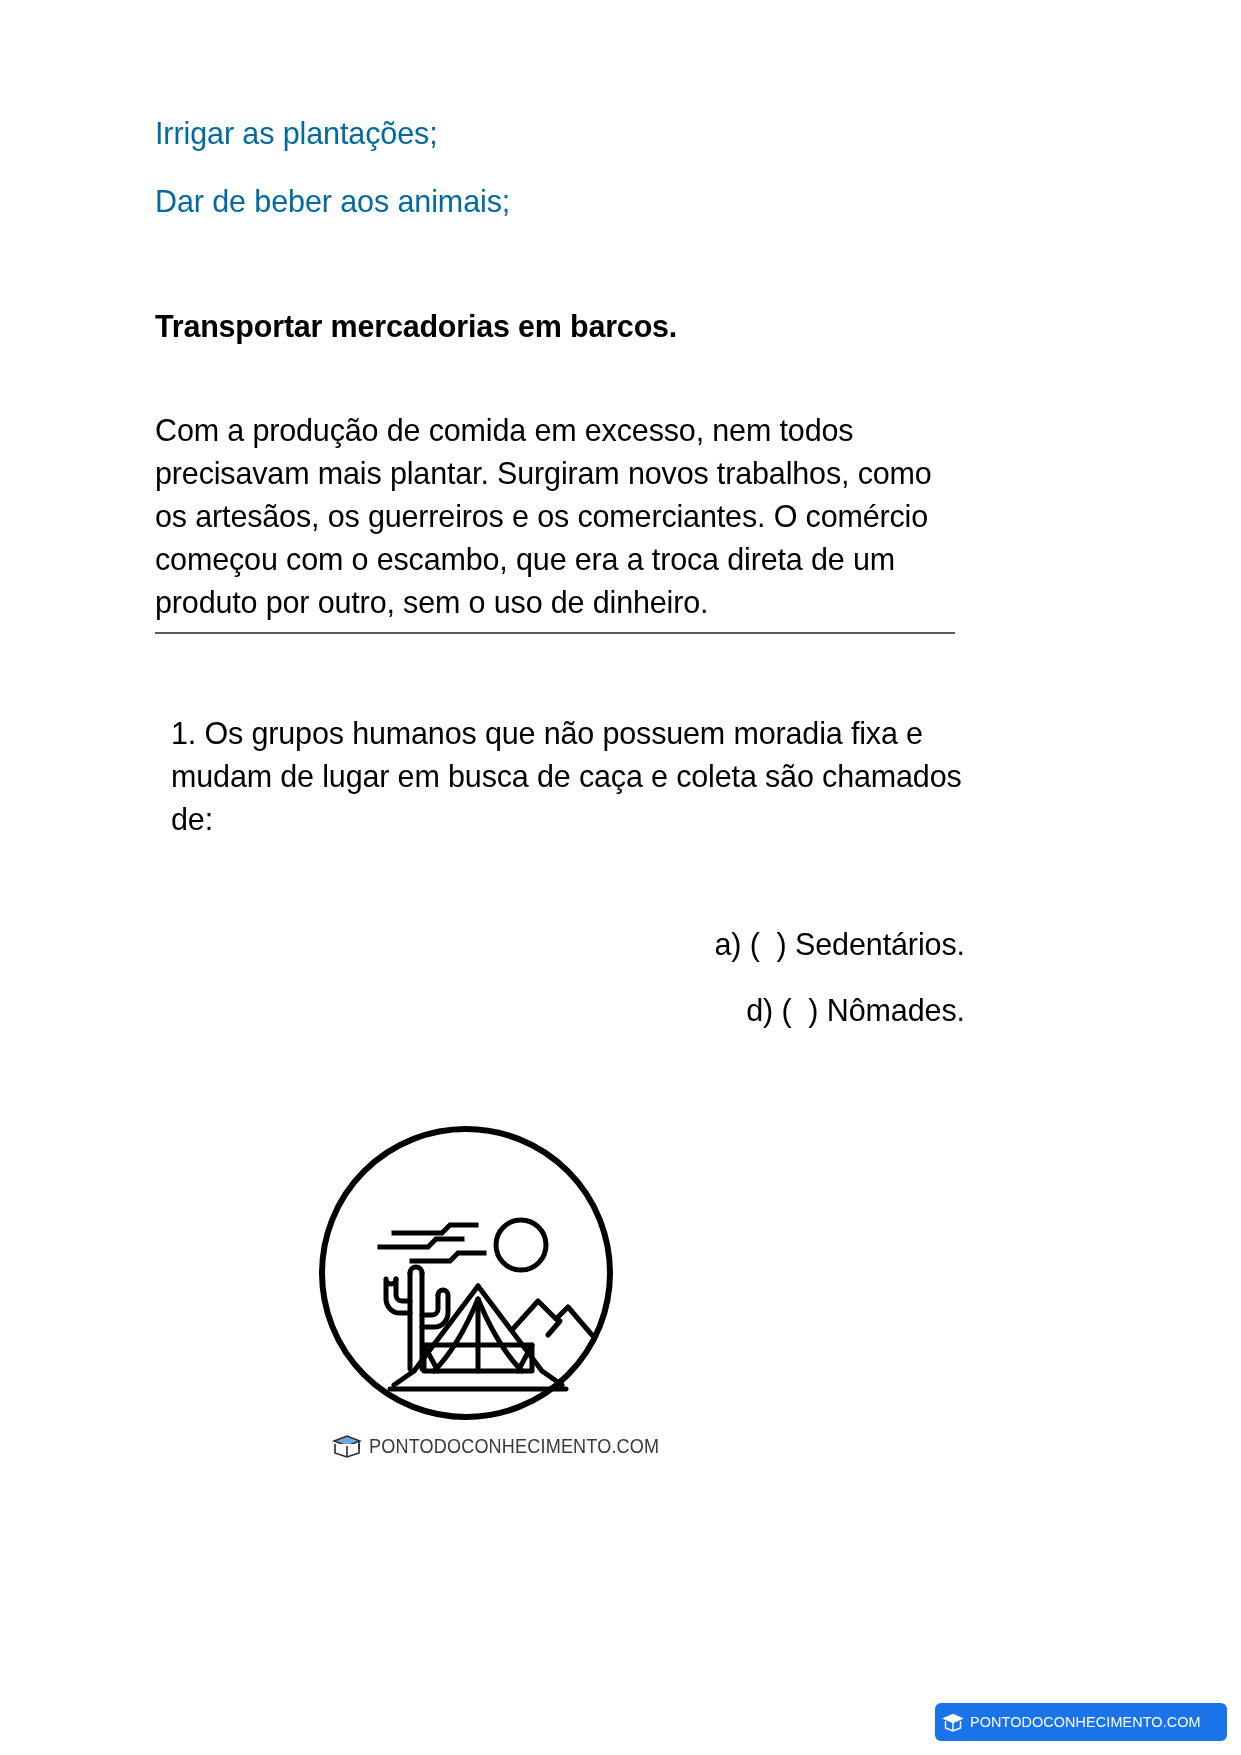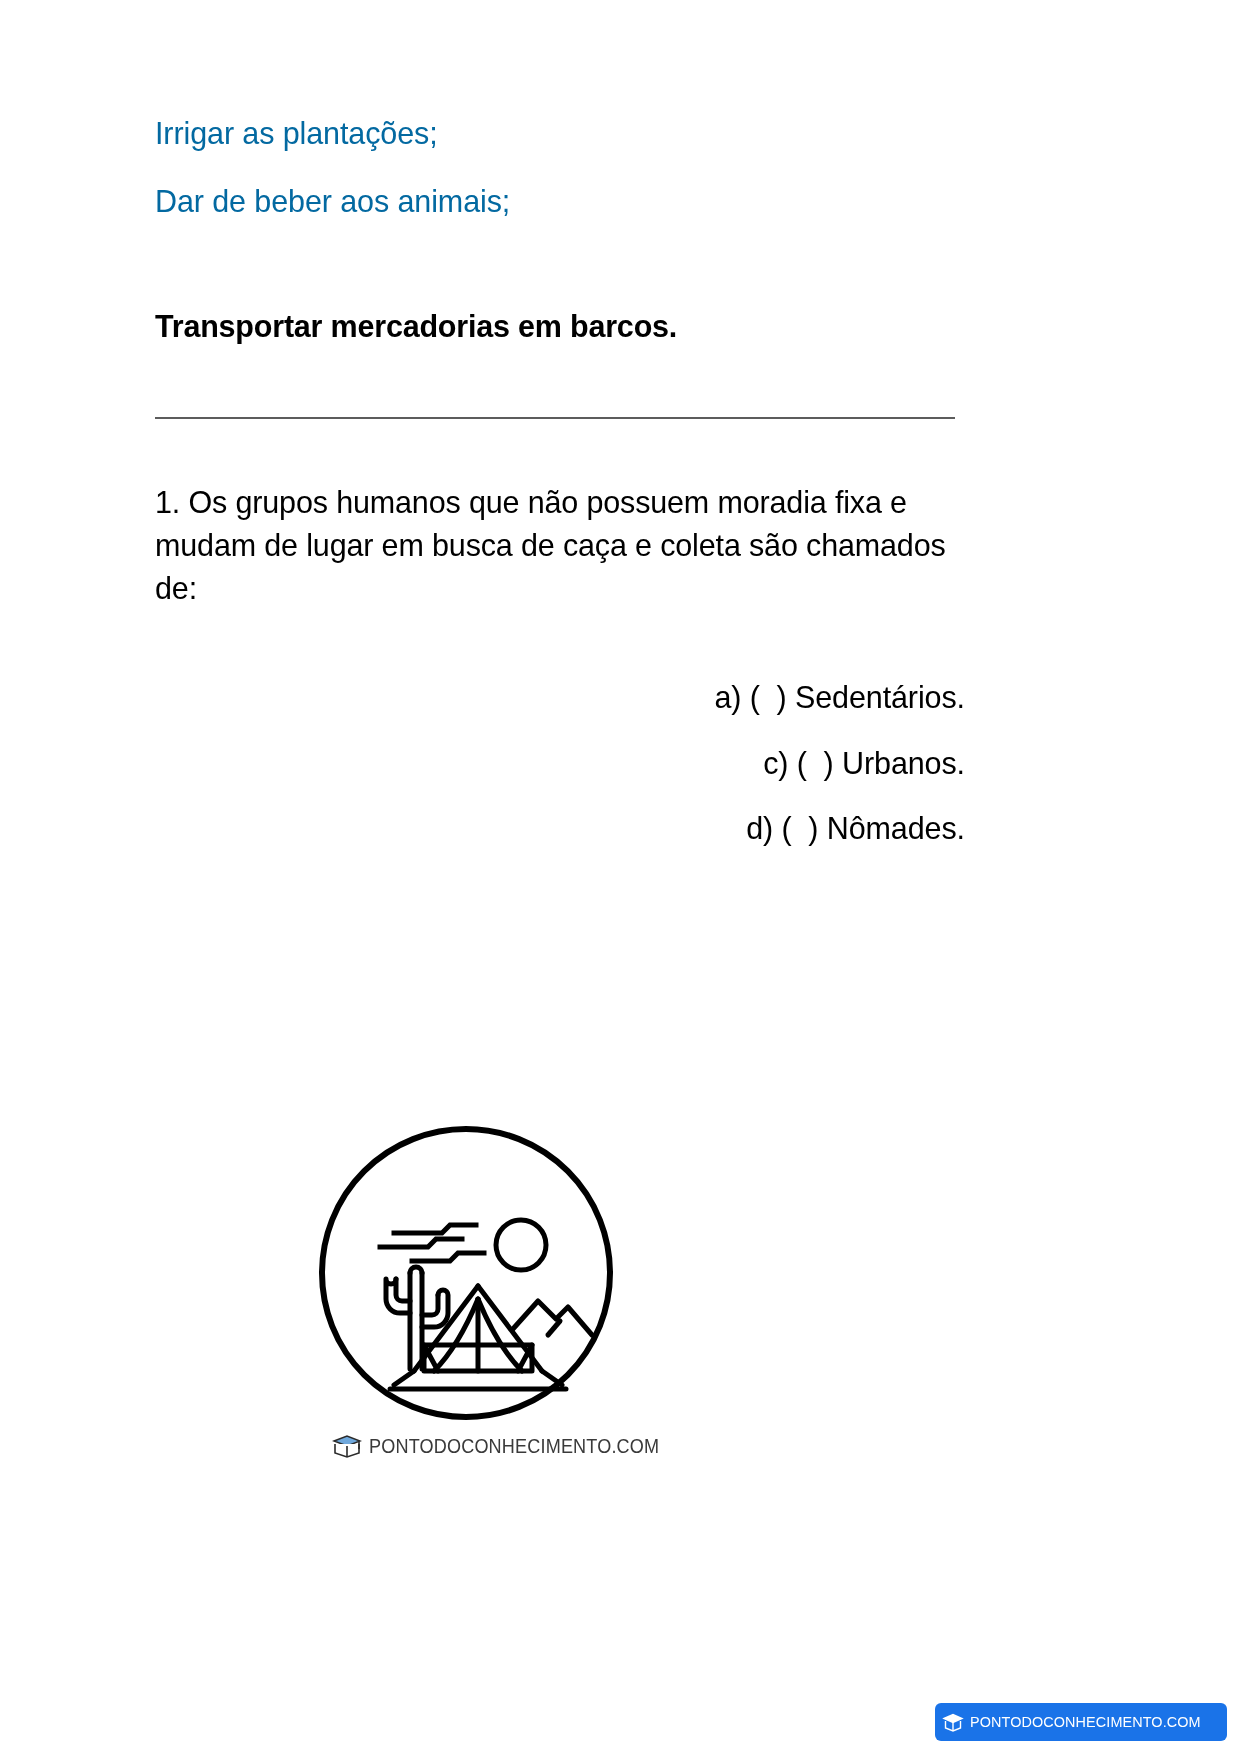--- a/index.html
+++ b/index.html
@@ -64,21 +64,21 @@
     width: 800px;
     height: 0;
   }
 
   .spacer-c { height: 62px; }
 
   .question {
     font-size: 30.5px;
     line-height: 43px;
     letter-spacing: -0.15px;
-    margin: 0;
+    margin: 16px;
     width: 800px;
   }
 
   .spacer-d { height: 72px; }
 
   .options { margin: 0; }
   .option {
     font-size: 30.5px;
     line-height: 1.0;
     letter-spacing: -0.1px;
@@ -154,32 +154,32 @@
     <p class="line bullet-line">Irrigar as plantações;</p>
 
     <p class="line bullet-line">Dar de beber aos animais;</p>
 
     <div class="spacer-a"></div>
 
     <p class="heading-center">Transportar mercadorias em barcos.</p>
 
     <div class="spacer-b"></div>
 
+    <p class="para">Com a produção de comida em excesso, nem todos precisavam mais plantar. Surgiram novos trabalhos, como os artesãos, os guerreiros e os comerciantes. O comércio começou com o escambo, que era a troca direta de um produto por outro, sem o uso de dinheiro.</p>
 
     <hr class="rule">
 
     <div class="spacer-c"></div>
 
     <p class="question">1. Os grupos humanos que não possuem moradia fixa e mudam de lugar em busca de caça e coleta são chamados de:</p>
 
     <div class="spacer-d"></div>
 
     <div class="options">
       <p class="option">a) (  ) Sedentários.</p>
-      <p class="option">c) (  ) Urbanos.</p>
       <p class="option">d) (  ) Nômades.</p>
     </div>
 
   </div>
 
   <div class="illustration-wrap">
 
     <svg class="circle-badge" viewBox="0 0 300 300">
       <circle cx="150" cy="150" r="144" fill="none" stroke="#000" stroke-width="6"></circle>
 

